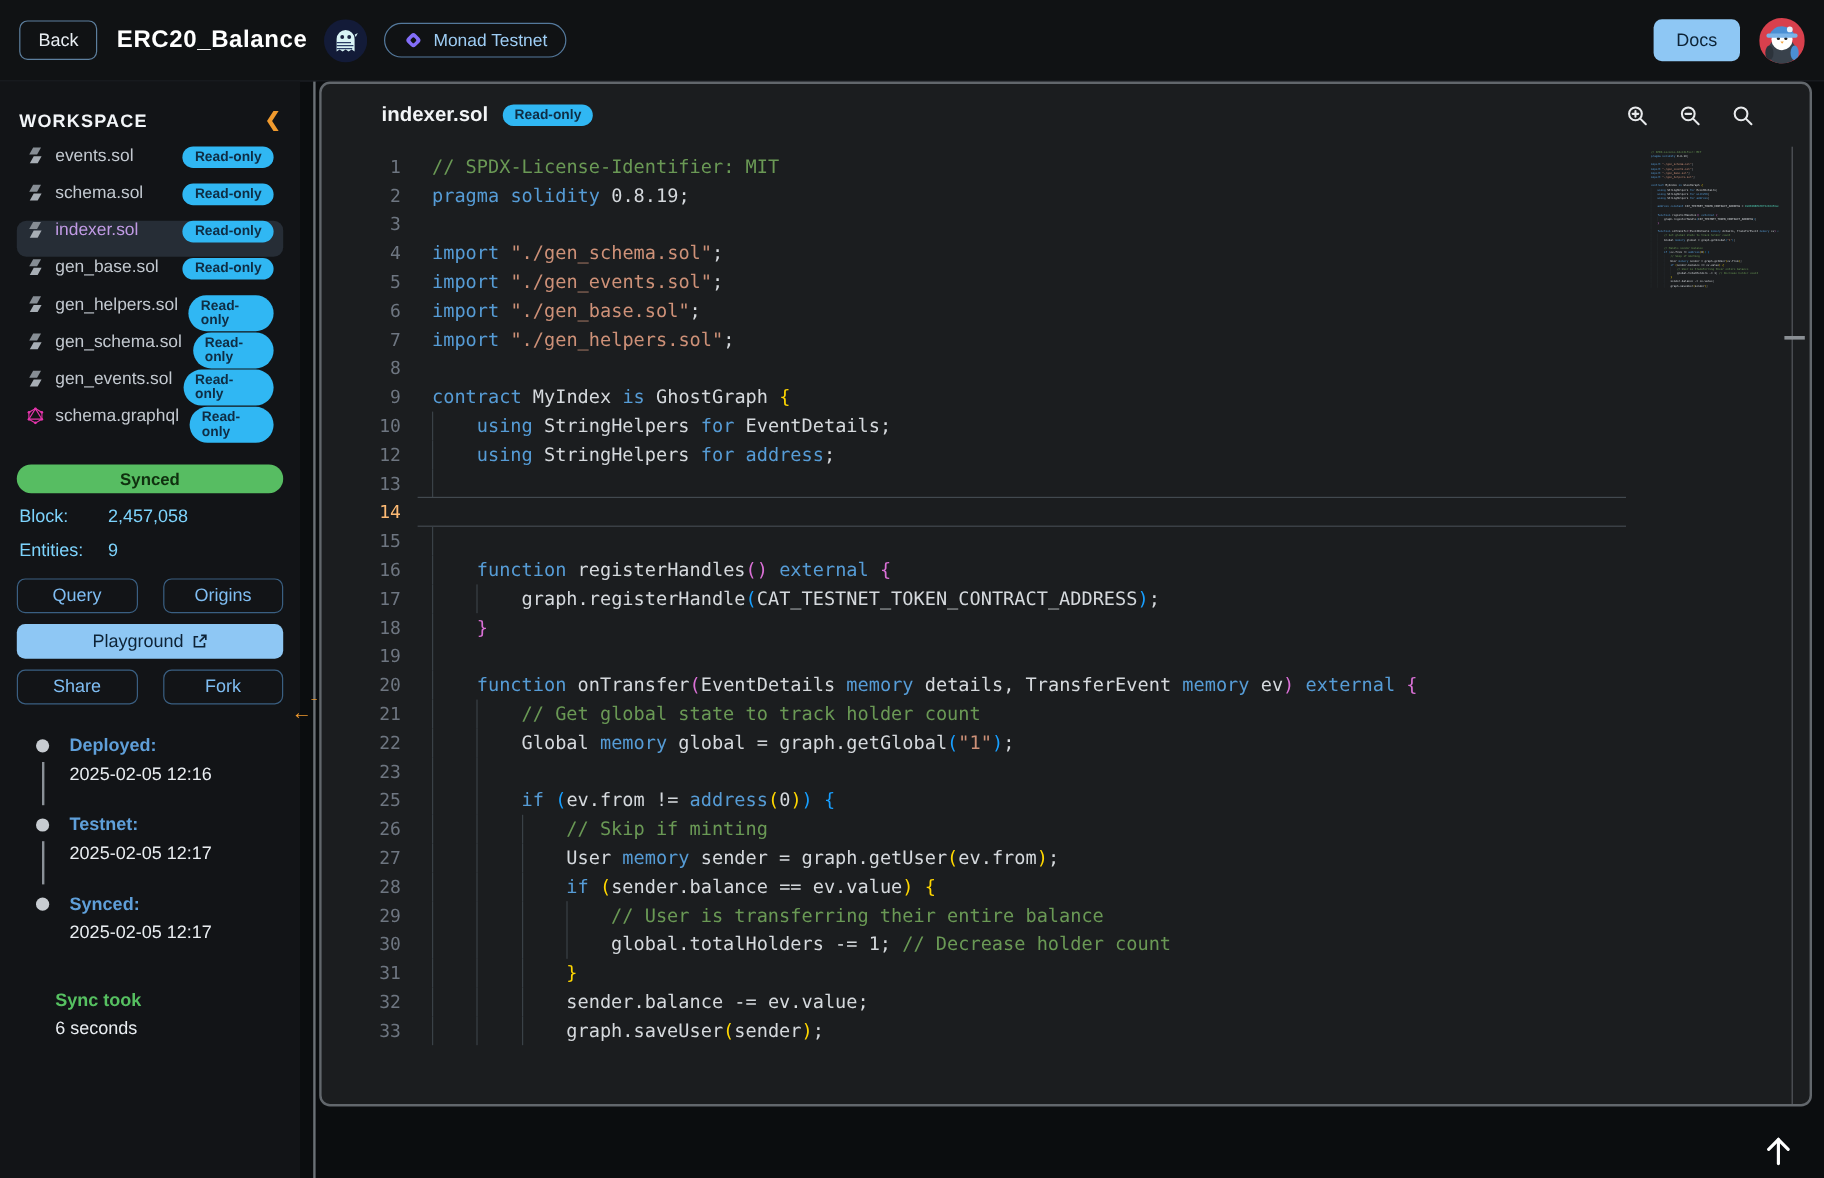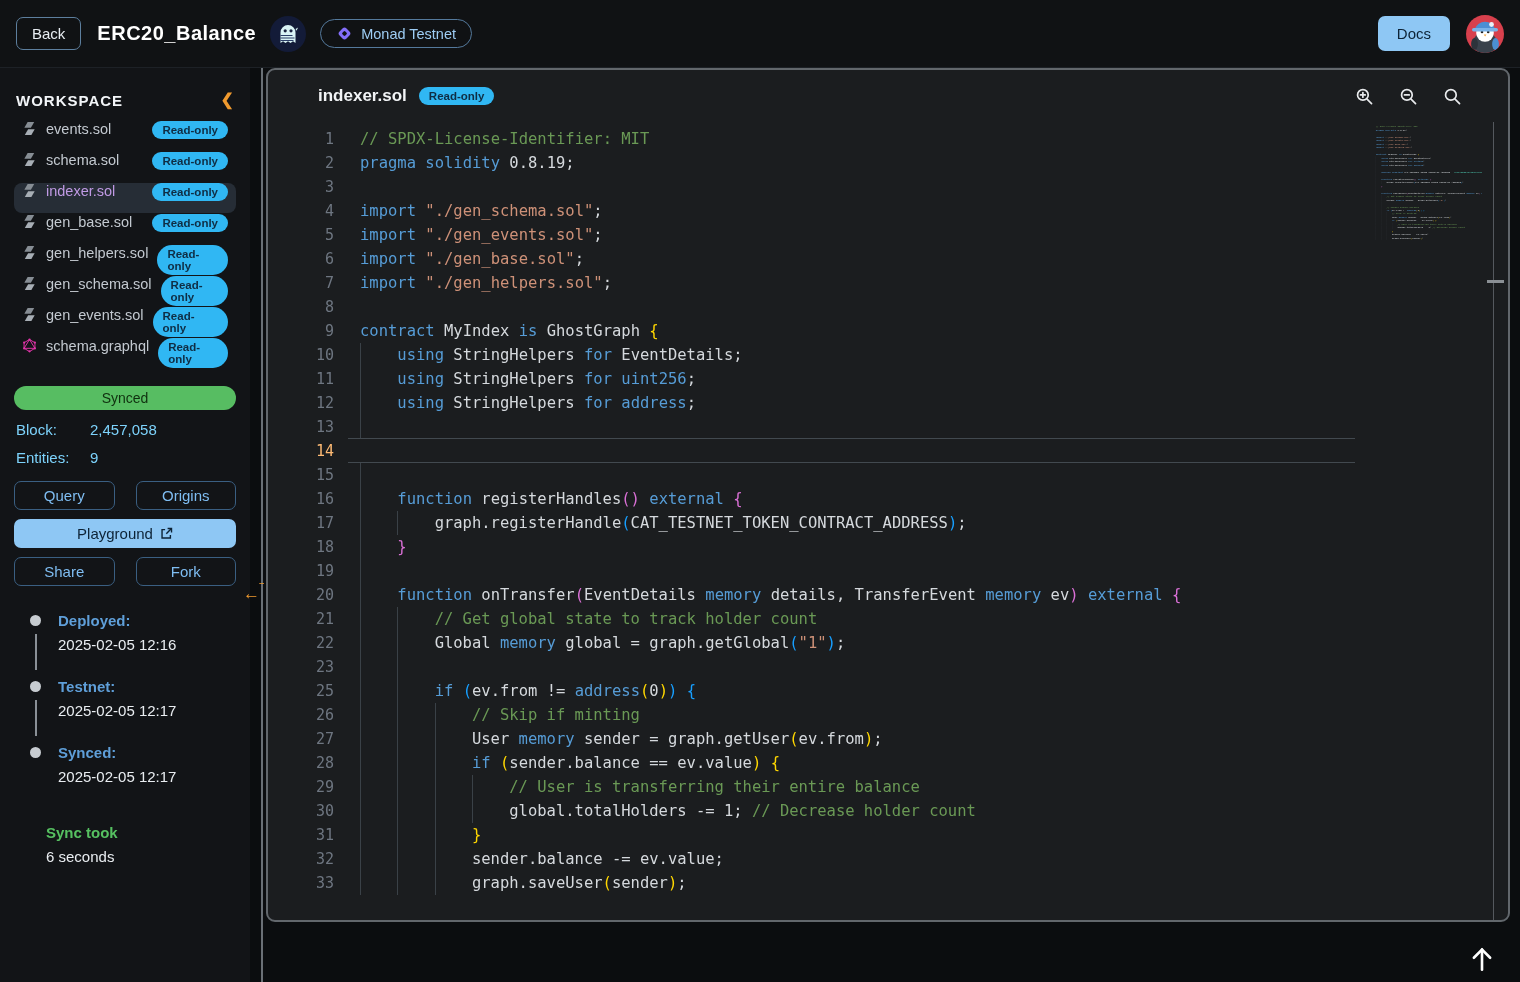--- a/index.html
+++ b/index.html
@@ -28,21 +28,21 @@
   
   .ws-head { display:flex; justify-content:space-between; align-items:flex-end; margin:8px 2px 12px 2px; }
   .ws-title { color:#f2f5f8; font-size:15px; font-weight:700; letter-spacing:1px; }
   .ws-collapse { color:#f09a2e; font-size:16px; font-weight:700; cursor:pointer; }
   .file-row { display:flex; align-items:flex-start; gap:9px; height:30px; padding:0 8px; border-radius:8px; margin-bottom:1px; cursor:pointer; }
   .file-row.sel { background:#262d36; }
   .file-row .fname { color:#c3c9d0; font-size:14.5px; }
   .file-row.sel .fname { color:#c09ae4; }
   .file-row .ficon { width:15px; height:15px; flex-shrink:0; display:flex; }
   .ro-badge { margin-left:auto; background:#30b7f3; color:#0f2d44; font-size:11.5px; font-weight:600; padding:3px 10px; border-radius:999px; }
-  .sync-pill { margin-top:18px; background:#57bd62; color:#10300f; font-size:14px; font-weight:400; text-align:center; border-radius:999px; padding:4px 0; }
+  .sync-pill { margin-top:18px; background:#57bd62; color:#10300f; font-size:14px; font-weight:700; text-align:center; border-radius:999px; padding:4px 0; }
   .stat { display:flex; margin:11px 2px 0 2px; color:#7dd3fc; font-size:15px; }
   .stat .lbl { width:74px; }
   .btn-grid { display:grid; grid-template-columns:1fr 1fr; gap:21px; margin-top:15px; }
   .sb-btn { border:1px solid #3a5f82; background:transparent; color:#7fbdf2; border-radius:7px; font-size:15px; padding:5px 0; text-align:center; cursor:pointer; font-family:inherit; }
   .sb-btn-filled { display:flex; align-items:center; justify-content:center; gap:7px; width:100%; background:#8ec7f4; color:#0d2336; border:none; border-radius:7px; font-size:15px; padding:6px 0; margin-top:9px; cursor:pointer; font-family:inherit; }
   .timeline { margin-top:26px; }
   .tl-item { position:relative; padding-left:44px; padding-bottom:25px; }
   .tl-dot { position:absolute; left:16px; top:3px; width:11px; height:11px; border-radius:50%; background:#c7ccd1; }
   .tl-conn { position:absolute; left:21px; top:22px; height:36px; width:2px; background:#8a9097; }
   .tl-label { color:#5f9fd9; font-size:15px; font-weight:700; }
@@ -317,21 +317,20 @@
             <div class="cl"><span class="ln">1</span><span class="lc"><span class="cm">// SPDX-License-Identifier: MIT</span></span></div>
             <div class="cl"><span class="ln">2</span><span class="lc"><span class="kw">pragma</span><span class="pl"> </span><span class="kw">solidity</span><span class="pl"> 0.8.19;</span></span></div>
             <div class="cl"><span class="ln">3</span><span class="lc"></span></div>
             <div class="cl"><span class="ln">4</span><span class="lc"><span class="kw">import</span><span class="pl"> </span><span class="st">"./gen_schema.sol"</span><span class="pl">;</span></span></div>
             <div class="cl"><span class="ln">5</span><span class="lc"><span class="kw">import</span><span class="pl"> </span><span class="st">"./gen_events.sol"</span><span class="pl">;</span></span></div>
             <div class="cl"><span class="ln">6</span><span class="lc"><span class="kw">import</span><span class="pl"> </span><span class="st">"./gen_base.sol"</span><span class="pl">;</span></span></div>
             <div class="cl"><span class="ln">7</span><span class="lc"><span class="kw">import</span><span class="pl"> </span><span class="st">"./gen_helpers.sol"</span><span class="pl">;</span></span></div>
             <div class="cl"><span class="ln">8</span><span class="lc"></span></div>
             <div class="cl"><span class="ln">9</span><span class="lc"><span class="kw">contract</span><span class="pl"> MyIndex </span><span class="kw">is</span><span class="pl"> GhostGraph </span><span class="b1">{</span></span></div>
             <div class="cl"><span class="ln">10</span><span class="lc"><span class="ig"></span><span class="kw">using</span><span class="pl"> StringHelpers </span><span class="kw">for</span><span class="pl"> EventDetails;</span></span></div>
-            <div class="cl"><span class="ln">11</span><span class="lc"><span class="ig"></span><span class="kw">using</span><span class="pl"> StringHelpers </span><span class="kw">for</span><span class="pl"> </span><span class="kw">uint256</span><span class="pl">;</span></span></div>
             <div class="cl"><span class="ln">12</span><span class="lc"><span class="ig"></span><span class="kw">using</span><span class="pl"> StringHelpers </span><span class="kw">for</span><span class="pl"> </span><span class="kw">address</span><span class="pl">;</span></span></div>
             <div class="cl"><span class="ln">13</span><span class="lc"><span class="ig"></span></span></div>
             <div class="cl cur"><span class="ln">14</span></div>
             <div class="cl"><span class="ln">15</span><span class="lc"><span class="ig"></span></span></div>
             <div class="cl"><span class="ln">16</span><span class="lc"><span class="ig"></span><span class="kw">function</span><span class="pl"> registerHandles</span><span class="b2">()</span><span class="pl"> </span><span class="kw">external</span><span class="pl"> </span><span class="b2">{</span></span></div>
             <div class="cl"><span class="ln">17</span><span class="lc"><span class="ig"></span><span class="ig"></span><span class="pl">graph.registerHandle</span><span class="b3">(</span><span class="pl">CAT_TESTNET_TOKEN_CONTRACT_ADDRESS</span><span class="b3">)</span><span class="pl">;</span></span></div>
             <div class="cl"><span class="ln">18</span><span class="lc"><span class="ig"></span><span class="b2">}</span></span></div>
             <div class="cl"><span class="ln">19</span><span class="lc"><span class="ig"></span></span></div>
             <div class="cl"><span class="ln">20</span><span class="lc"><span class="ig"></span><span class="kw">function</span><span class="pl"> onTransfer</span><span class="b2">(</span><span class="pl">EventDetails </span><span class="kw">memory</span><span class="pl"> details, TransferEvent </span><span class="kw">memory</span><span class="pl"> ev</span><span class="b2">)</span><span class="pl"> </span><span class="kw">external</span><span class="pl"> </span><span class="b2">{</span></span></div>
             <div class="cl"><span class="ln">21</span><span class="lc"><span class="ig"></span><span class="ig"></span><span class="cm">// Get global state to track holder count</span></span></div>

